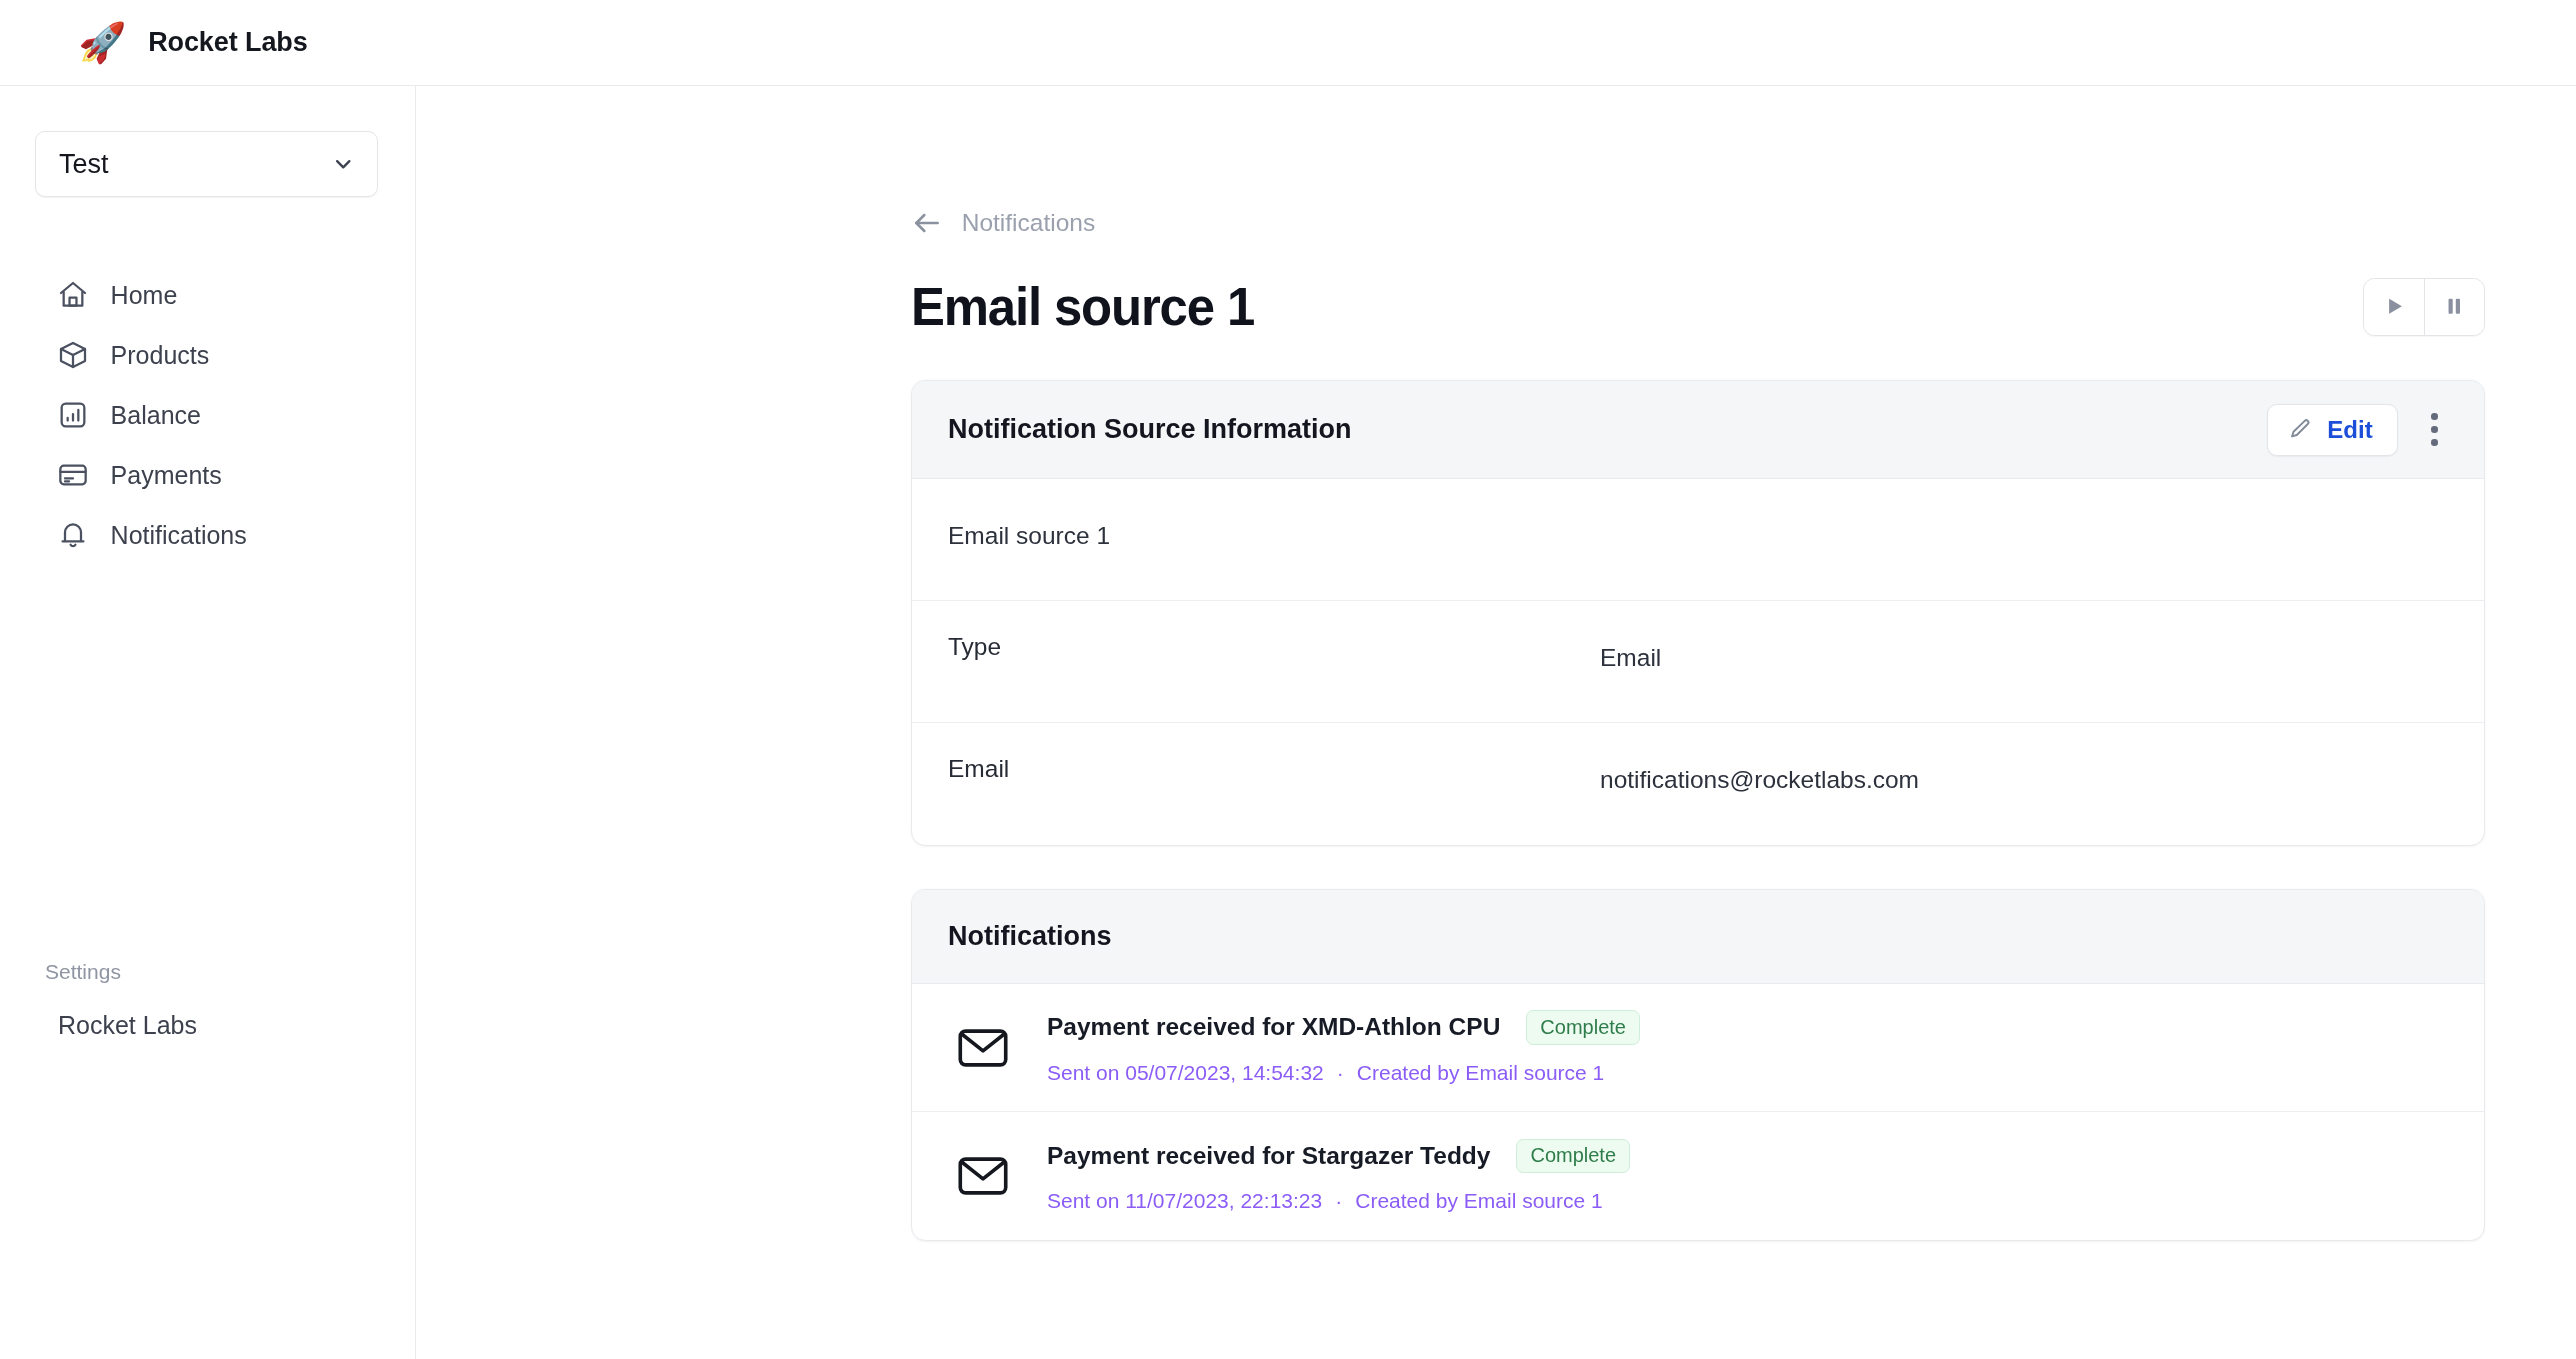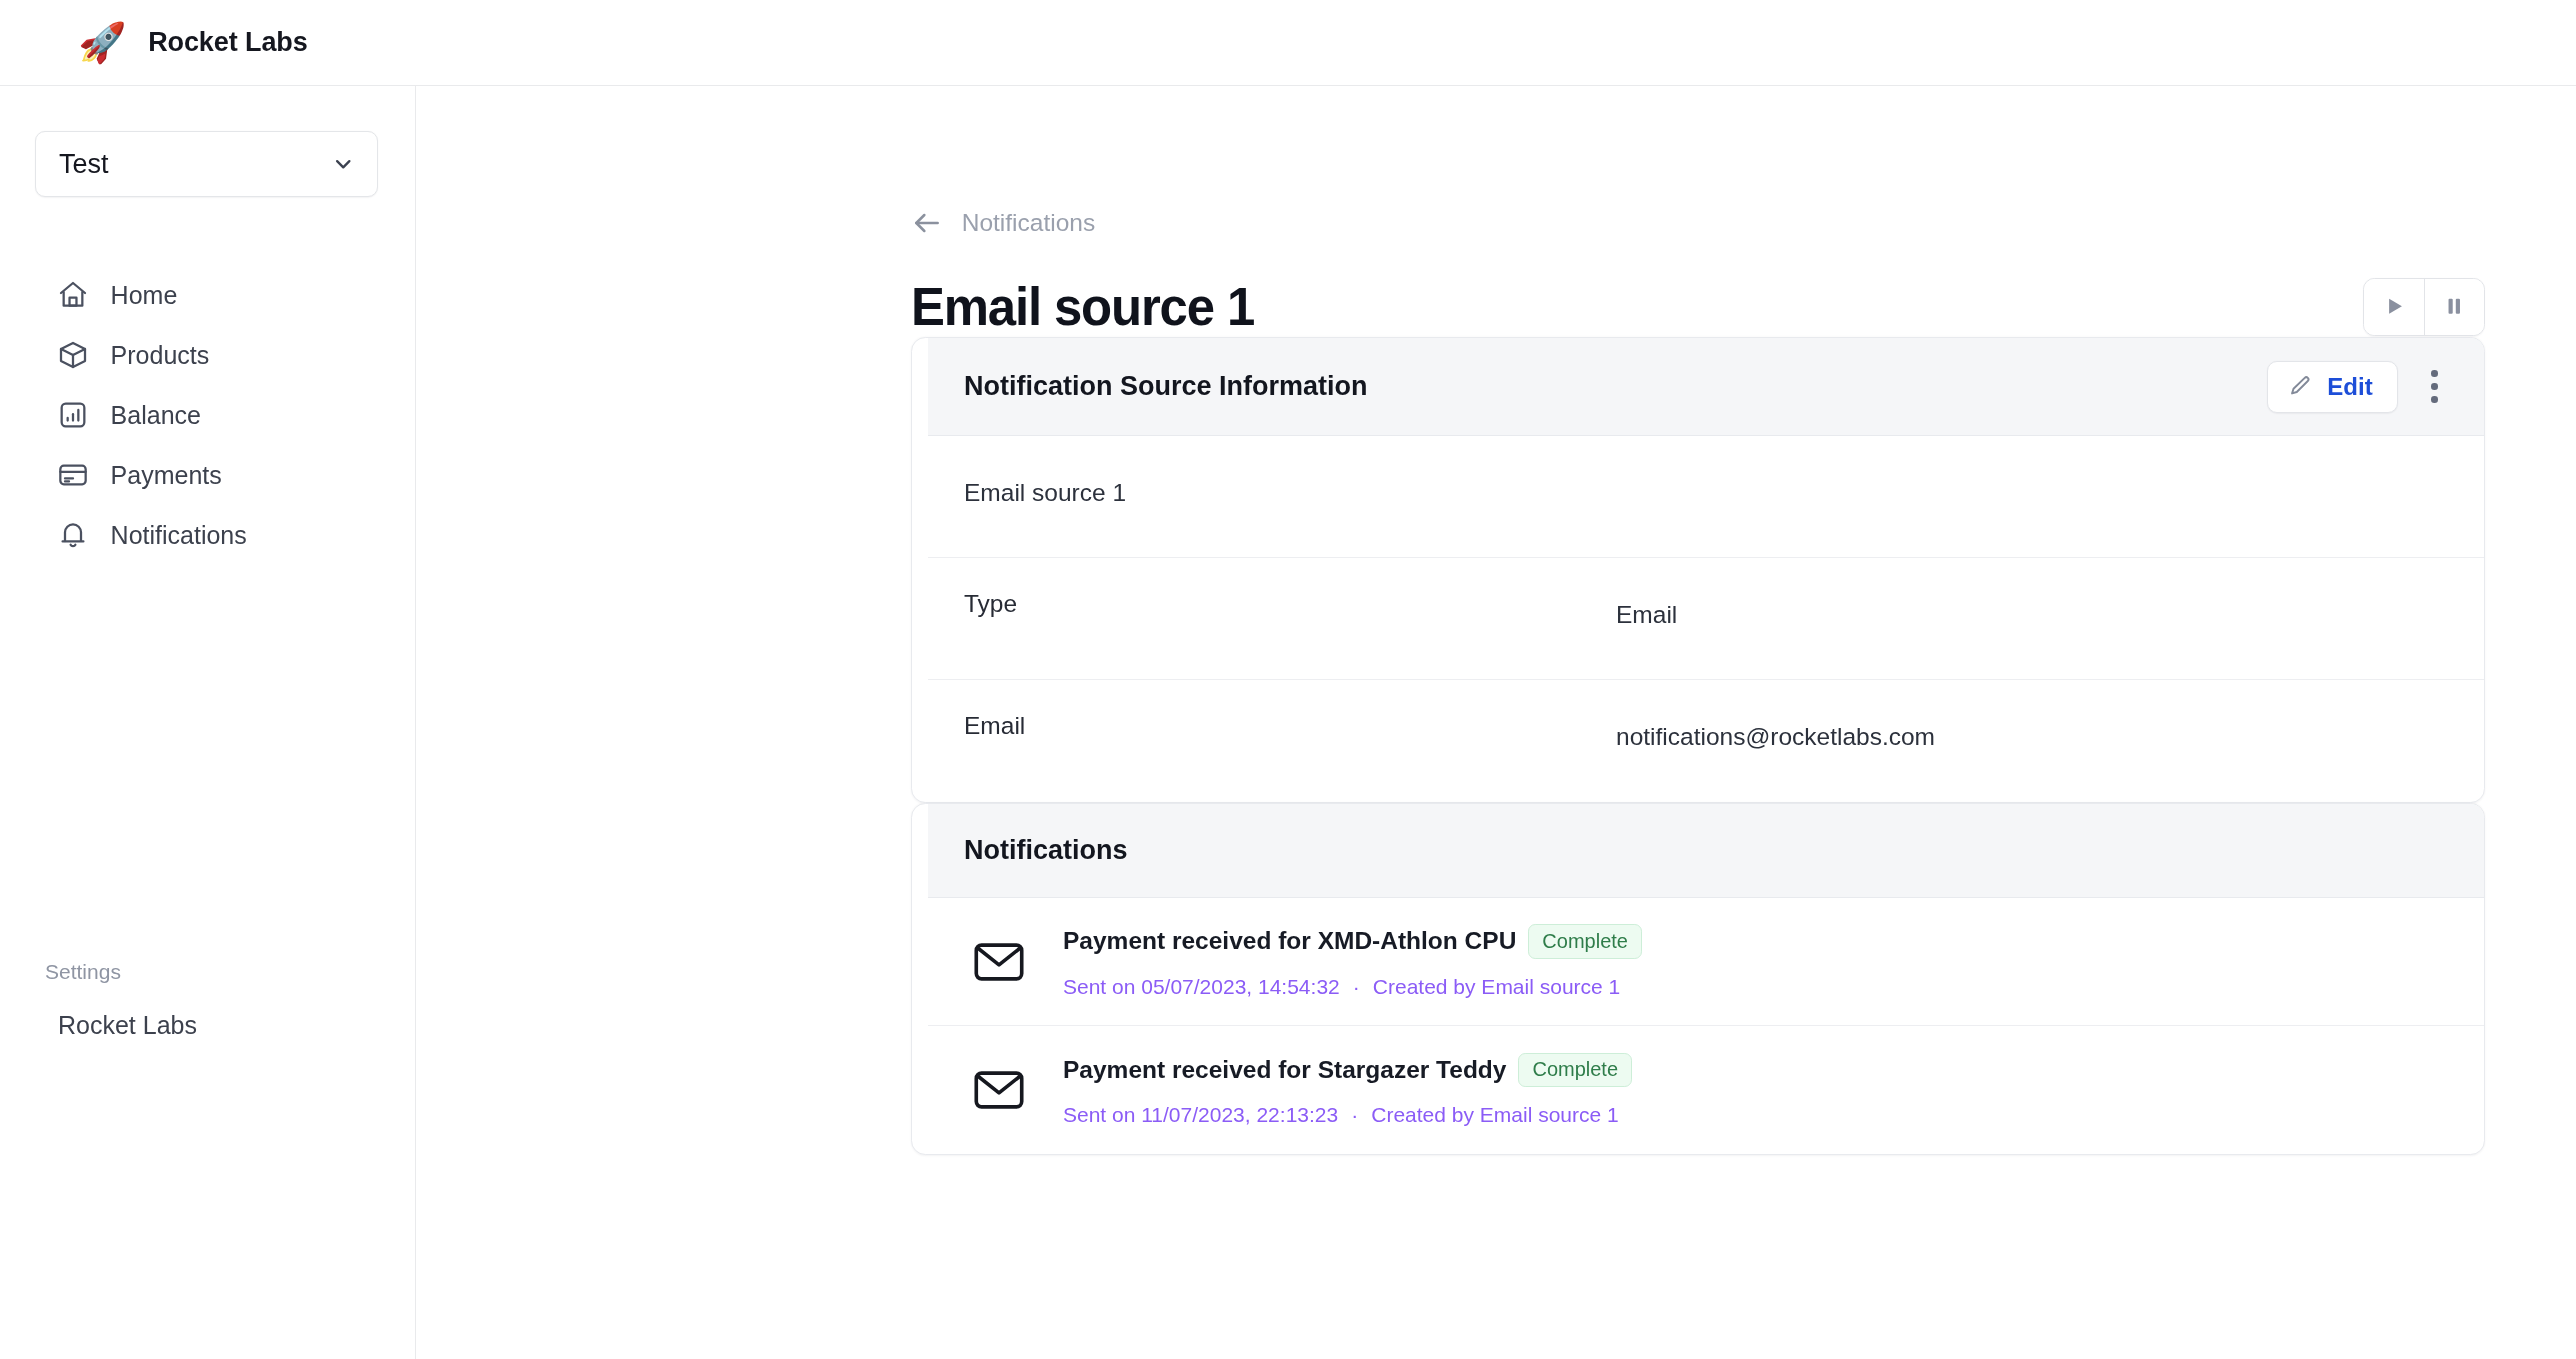--- a/index.html
+++ b/index.html
@@ -137,26 +137,26 @@
     width: 60px; height: 56px;
     display: flex; align-items: center; justify-content: center;
     background: #fff;
     cursor: pointer;
   }
   .seg-btn + .seg-btn { border-left: 1.4px solid #e2e4e8; }
   .seg-btn svg { width: 24.5px; height: 24.5px; color: #8a909f; }
 
   
   .card {
+    margin-top: 43px;
     border: 1.4px solid #e8eaee;
     border-radius: 14.4px;
     background: #fff;
     box-shadow: 0 0.7px 2.2px rgba(16,24,40,.05);
     overflow: hidden;
-    padding-left: 16px;
   }
   .card-head {
     background: #f5f6f8;
     border-bottom: 1.4px solid #e8eaee;
     padding: 0 39px 0 36px;
     height: 98px;
     display: flex;
     align-items: center;
     justify-content: space-between;
   }
@@ -219,21 +219,21 @@
     align-items: center;
     gap: 30px;
     min-height: 128px;
     padding: 0 36px;
     border-bottom: 1.4px solid #edeef1;
   }
   .notif-row:last-child { border-bottom: none; }
   .notif-icon { width: 69px; flex: 0 0 69px; display: flex; align-items: center; justify-content: center; }
   .notif-icon svg { width: 58px; height: 58px; color: #16181f; }
   .notif-body { display: flex; flex-direction: column; gap: 16px; }
-  .notif-title-line { display: flex; align-items: center; gap: 12px; }
+  .notif-title-line { display: flex; align-items: center; gap: 26px; }
   .notif-title { font-size: 24.5px; font-weight: 700; color: #171b25; }
   .notif-meta { font-size: 21px; color: #8b5cf6; }
   .notif-meta .dot { padding: 0 7.2px; }
 </style>
 </head>
 <body>
 
 <div class="topbar">
   <div class="brand">
     <span class="brand-logo">🚀</span>

